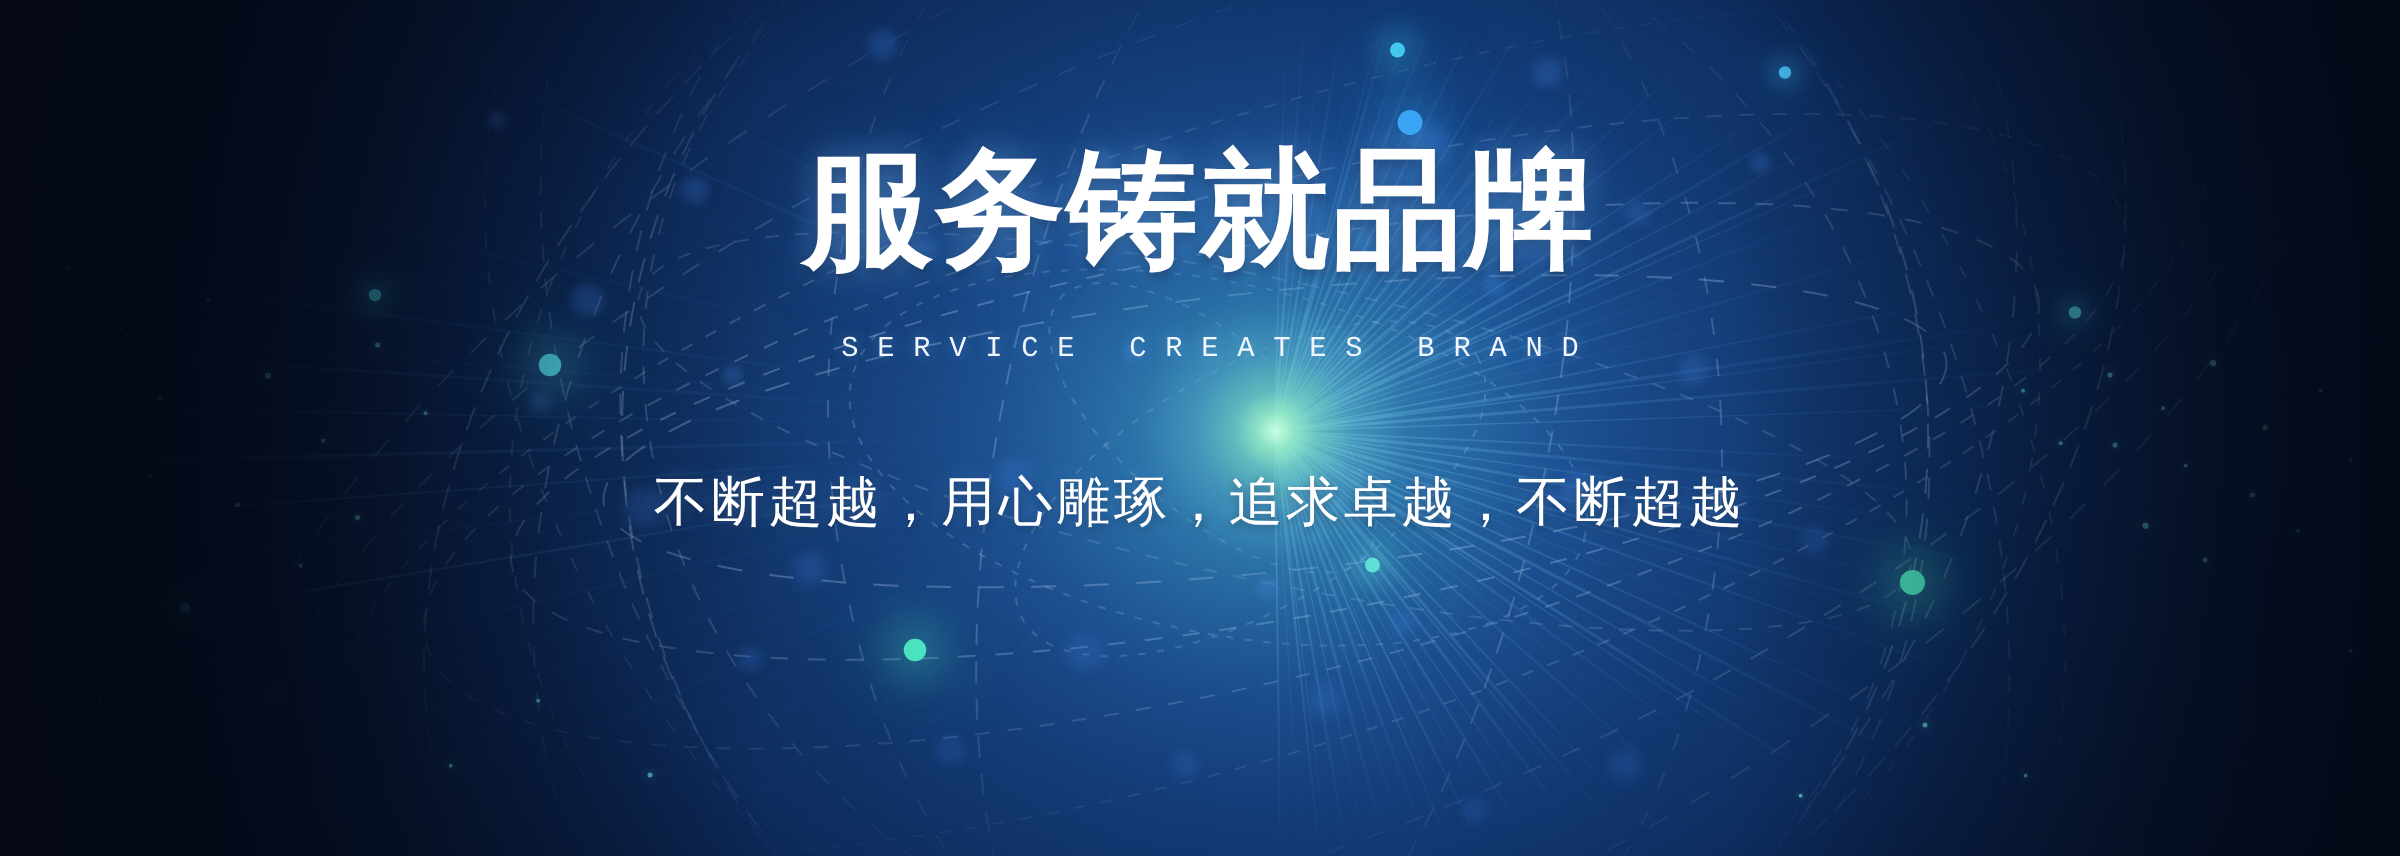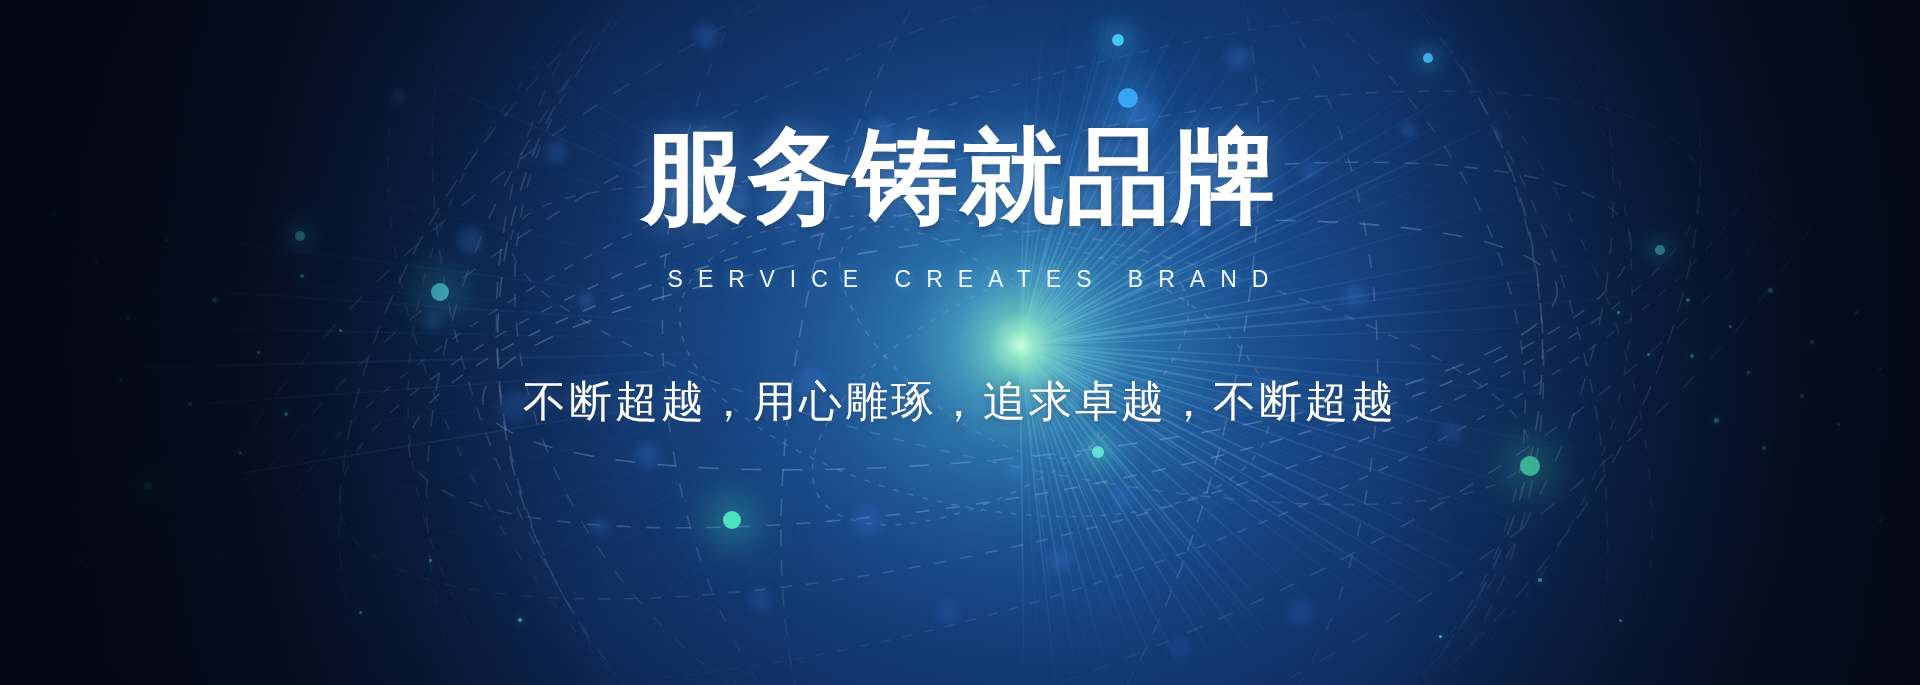--- a/index.html
+++ b/index.html
@@ -6,20 +6,21 @@
   html,body{margin:0;padding:0;background:#02070f;}
   body{font-family:"Liberation Sans","DejaVu Sans",sans-serif;}
 
   .banner{
     position:relative;
     width:1920px;
     height:685px;
     overflow:hidden;
     background:#3b82f6;
     isolation:isolate;
+    font-family:Liberation Mono, monospace;
   }
 
   
   .bg-base{
     position:absolute; inset:0;
     background:
       radial-gradient(ellipse 1100px 760px at 1020px 345px,
         #1d4f8f 0%,
         #174377 14%,
         #113463 28%,

